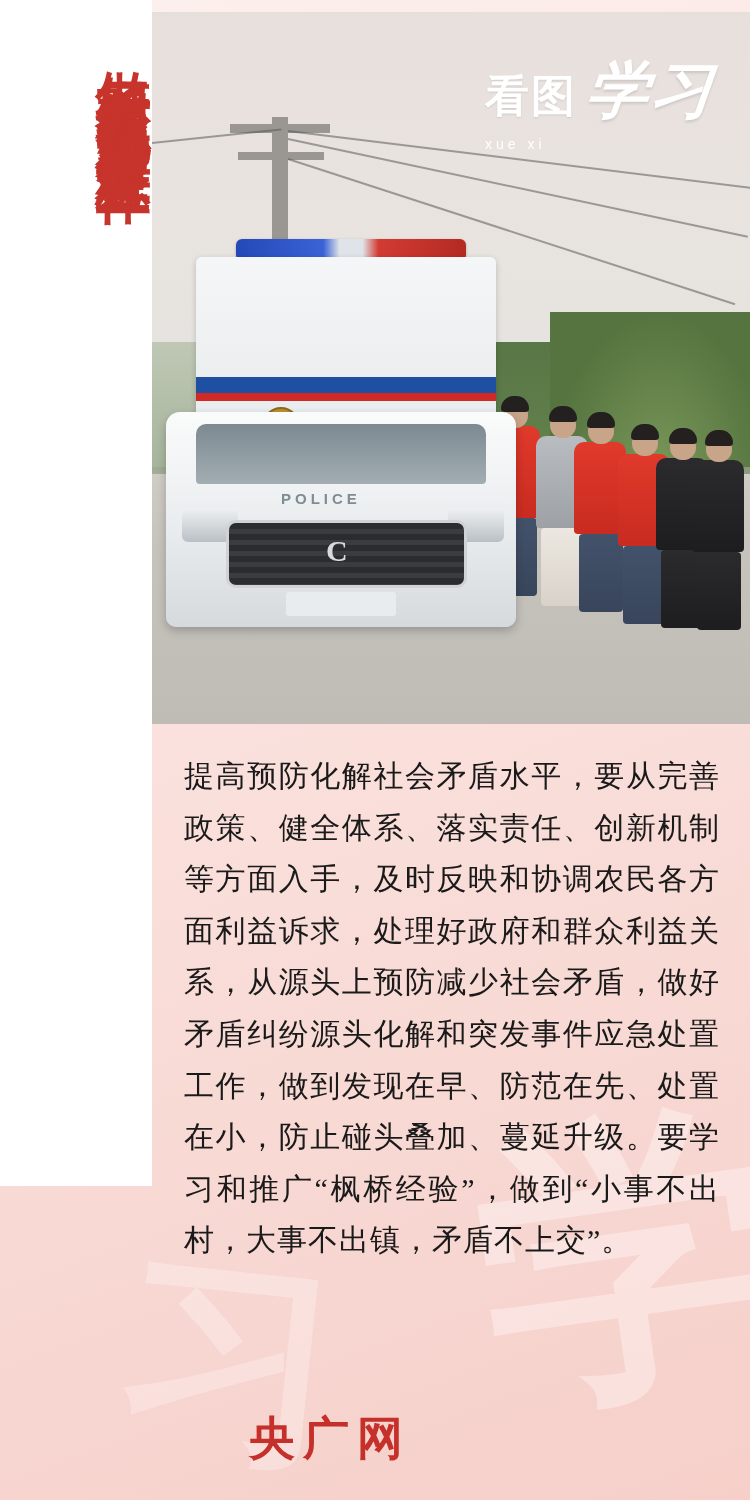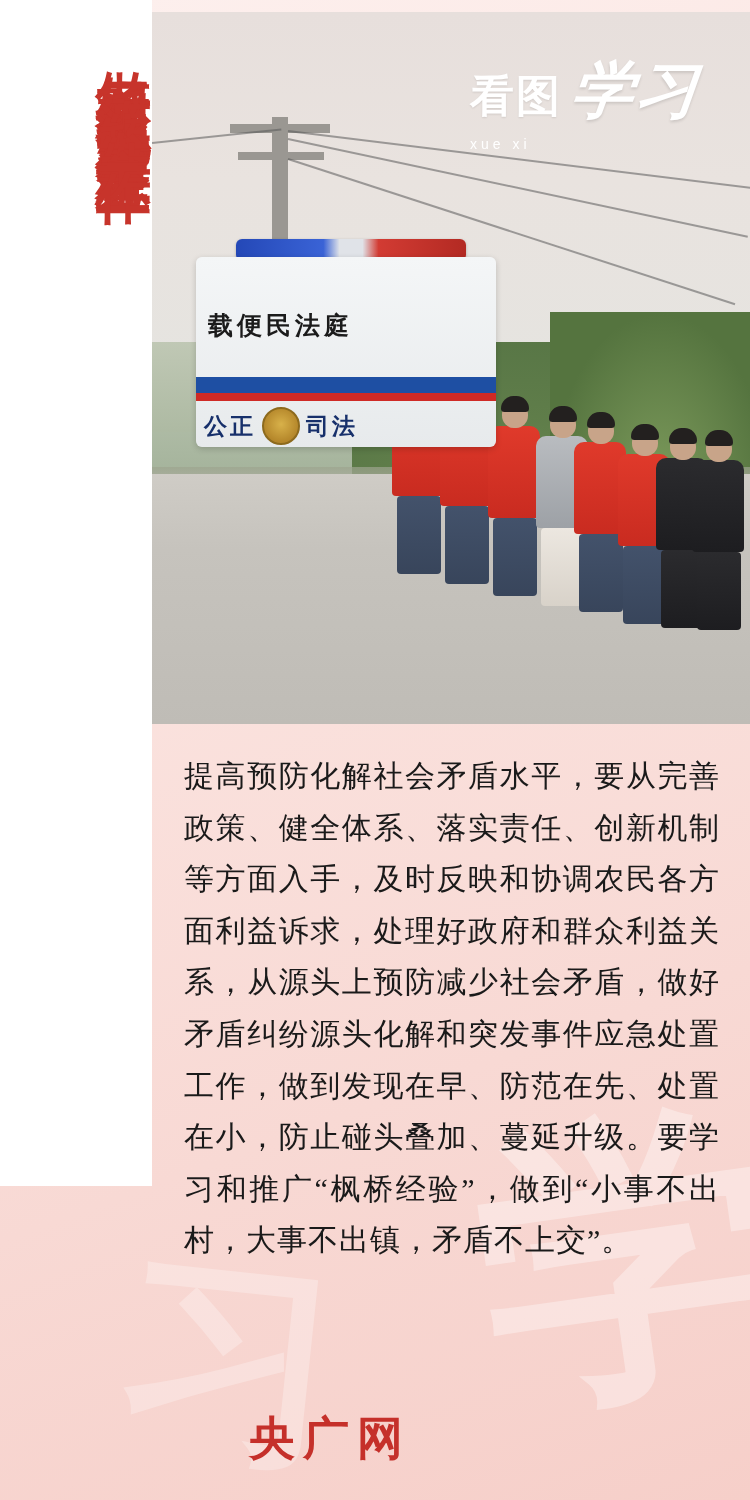--- a/index.html
+++ b/index.html
@@ -70,21 +70,21 @@
     font-size: 55px;
     line-height: 1.06;
     letter-spacing: 5px;
     color: #c7342b;
     height: 1130px;
   }
 
   
   .brand {
     position: absolute;
-    right: 50px;
+    right: 35px;
     top: 48px;
     z-index: 6;
     text-align: right;
     color: #ffffff;
   }
   .brand-row {
     display: flex;
     align-items: baseline;
     justify-content: flex-end;
     gap: 10px;
@@ -470,28 +470,36 @@
           <div class="p-hair"></div>
           <div class="p-head"></div>
         </div>
       <div class="p-body shirt-dark"></div>
       <div class="p-legs" style="background:linear-gradient(180deg,#2b2b2e,#1d1d20)"></div>
     </div>
 
     <div class="van">
       <div class="lightbar"></div>
       <div class="van-box"></div>
-      <div class="van-text-top">载便民法庭</div>
       <div class="van-stripe-blue"></div>
       <div class="van-stripe-red"></div>
       <div class="van-text-bottom">
         <span>公正</span>
         <span class="van-emblem"></span>
         <span>司法</span>
       </div>
+      <div class="cab">
+        <div class="windshield"></div>
+        <div class="police-word">POLICE</div>
+        <div class="headlight-l"></div>
+        <div class="headlight-r"></div>
+        <div class="grille"></div>
+        <div class="logo-c">C</div>
+        <div class="plate"></div>
+      </div>
     </div>
   </div>
 
   <div class="title-band">
     <div class="title-text">做好矛盾纠纷源头化解和突发事件应急处置工作</div>
   </div>
 
   <div class="brand">
     <div class="brand-row">
       <span class="brand-cn">看图</span>

